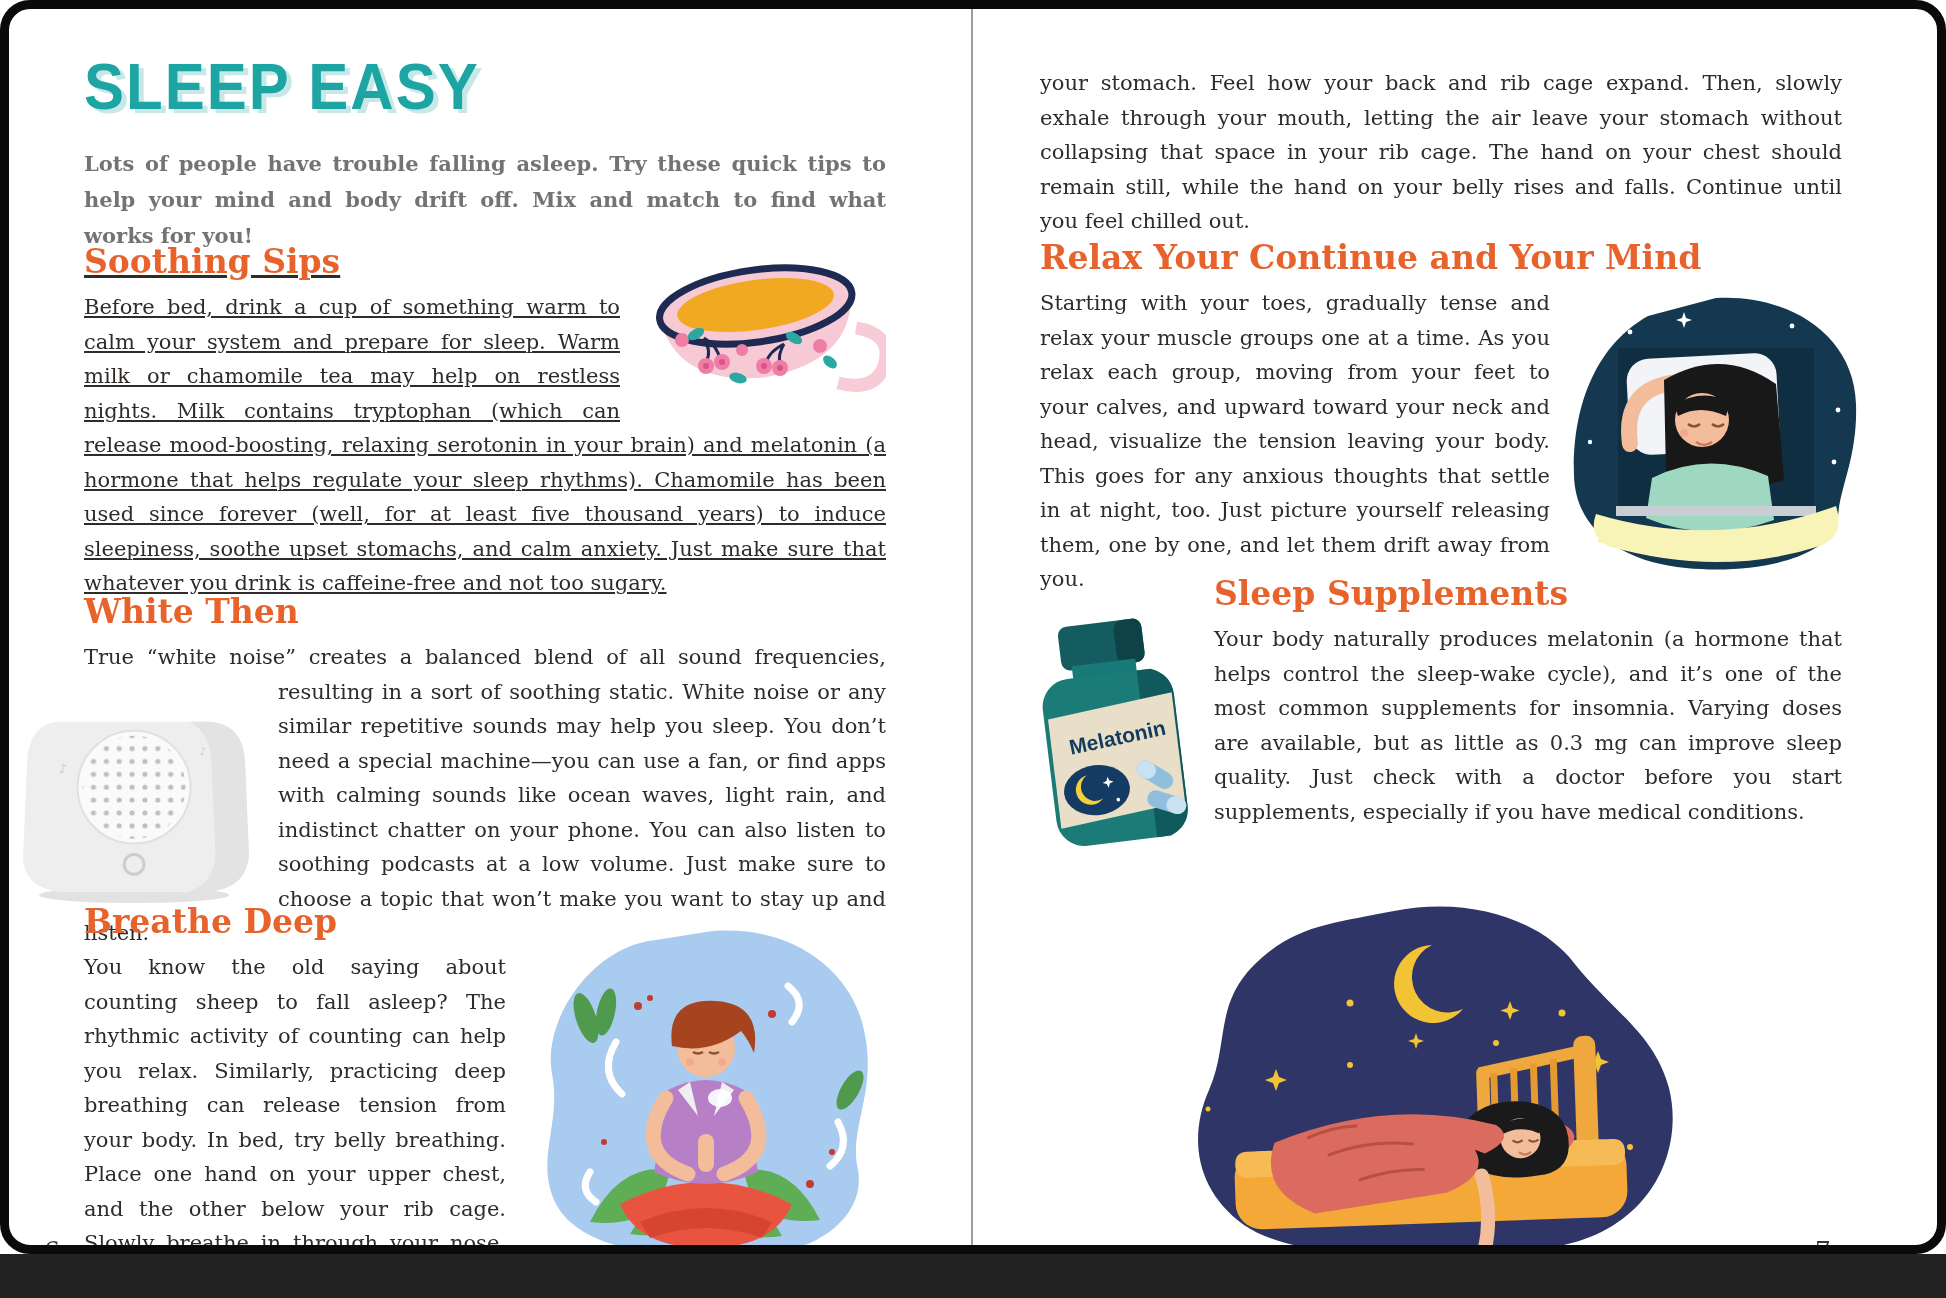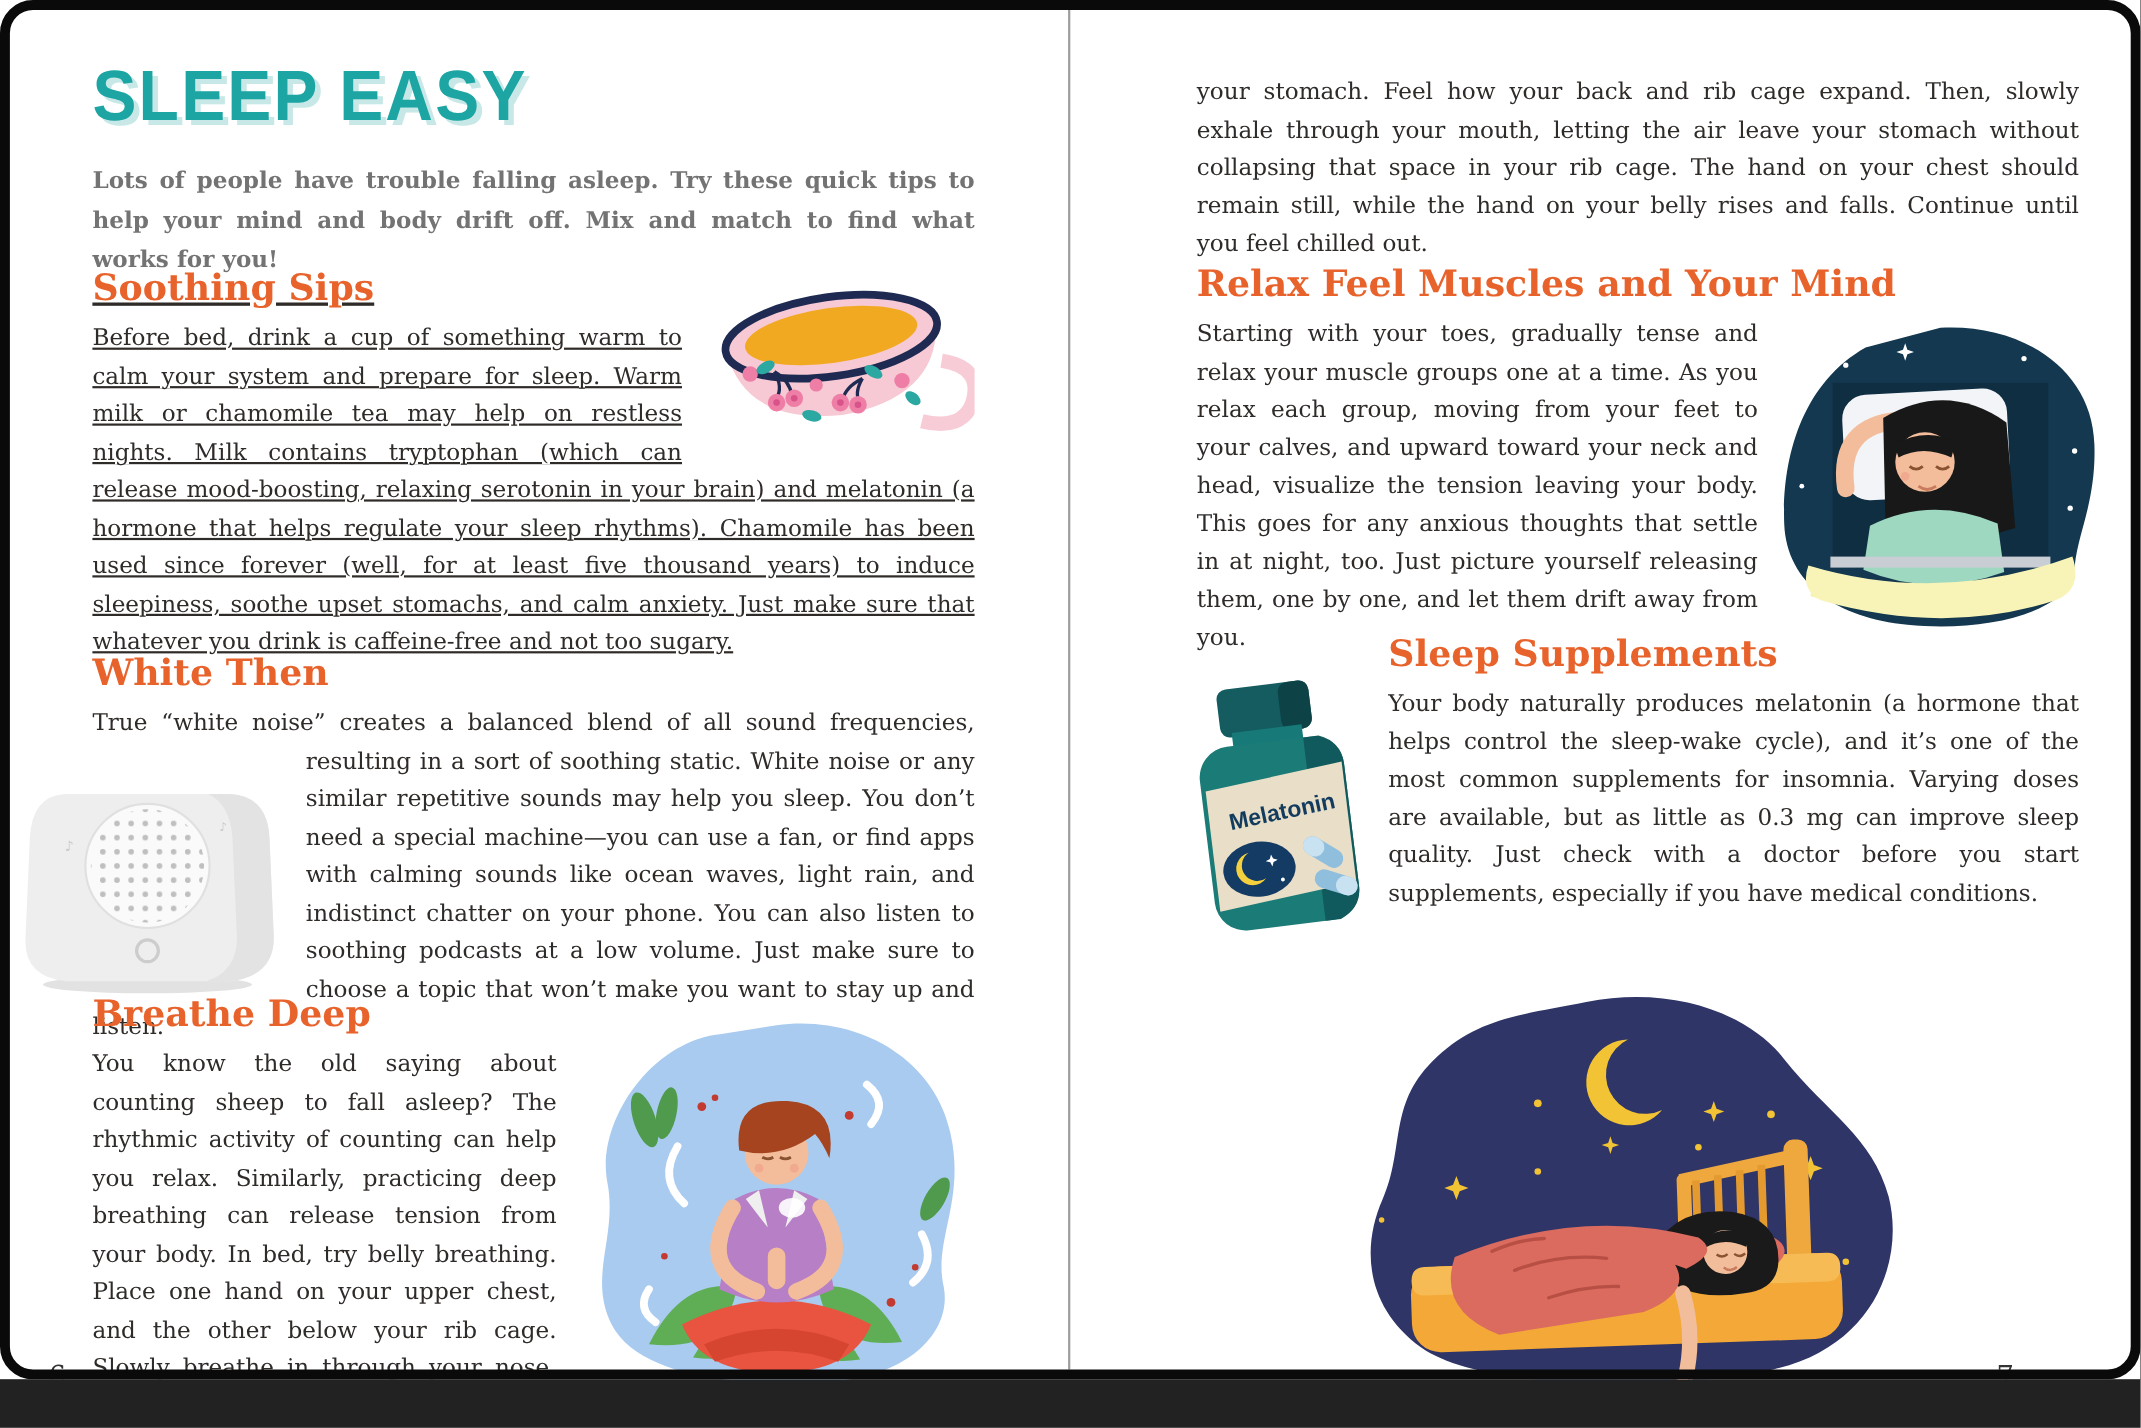--- a/index.html
+++ b/index.html
@@ -4,21 +4,21 @@
 <style>
   html,body{margin:0;padding:0;background:#222;}
   #book{position:relative;width:1946px;height:1254px;background:#fff;overflow:hidden;
         font-family:"DejaVu Serif",serif;color:#2f2b29;}
   #frame{position:absolute;inset:0;border:9px solid #0a0a0a;border-radius:30px;
          pointer-events:none;z-index:50;}
   #gutter{position:absolute;left:971px;top:9px;bottom:9px;width:2px;background:#9c9c9c;}
 
   .page{position:absolute;top:0;width:802px;height:1298px;}
   #left-page{left:84px;}
-  #right-page{left:1088px;}
+  #right-page{left:1040px;}
 
   .book-title{position:absolute;top:54px;left:0;margin:0;
       font-family:"Liberation Sans",sans-serif;font-weight:bold;letter-spacing:2px;
       font-size:60px;line-height:62px;color:#1ca5a3;
       text-shadow:5px 4px 0 #c7e8e7;transform:scaleY(1.08);transform-origin:left top;}
   .intro{position:absolute;top:146px;left:0;width:802px;margin:0;
       font-weight:bold;font-size:21px;line-height:36px;color:#737373;text-align:justify;}
 
   .sec{position:absolute;left:0;width:802px;}
   .sec h2{margin:0 0 6px 0;font-size:33px;line-height:44px;font-weight:bold;color:#e8632c;}
@@ -166,21 +166,21 @@
       </div>
       <h2>Breathe Deep</h2>
       <p>You know the old saying about counting sheep to fall asleep? The rhythmic activity of counting can help you relax. Similarly, practicing deep breathing can release tension from your body. In bed, try belly breathing. Place one hand on your upper chest, and the other below your rib cage. Slowly breathe in through your nose, drawing the breath down to</p>
     </div>
   </section>
 
   <section class="page" id="right-page">
     <p id="continuation">your stomach. Feel how your back and rib cage expand. Then, slowly exhale through your mouth, letting the air leave your stomach without collapsing that space in your rib cage. The hand on your chest should remain still, while the hand on your belly rises and falls. Continue until you feel chilled out.</p>
 
     <div class="sec" id="sec-relax">
-      <h2>Relax Feel Muscles and Your Mind</h2>
+      <h2>Relax Your Continue and Your Mind</h2>
       <div class="float-sleepblob">
         <svg viewBox="0 0 296 282">
           <path d="M150,6 C222,2 288,42 290,112 C292,170 270,200 272,234 C252,270 182,282 120,276 C58,270 10,240 8,184 C6,128 22,58 82,24 Z" fill="#14384F"></path>
           <g fill="#FFFFFF">
             <path d="M118,20 l2,6 l6,2 l-6,2 l-2,6 l-2,-6 l-6,-2 l6,-2 Z"></path>
             <circle cx="64" cy="40" r="2.4"></circle>
               <circle cx="226" cy="34" r="2.4"></circle>
             <circle cx="272" cy="118" r="2.4"></circle>
               <circle cx="268" cy="170" r="2.4"></circle>
               <circle cx="24" cy="150" r="2.2"></circle>

